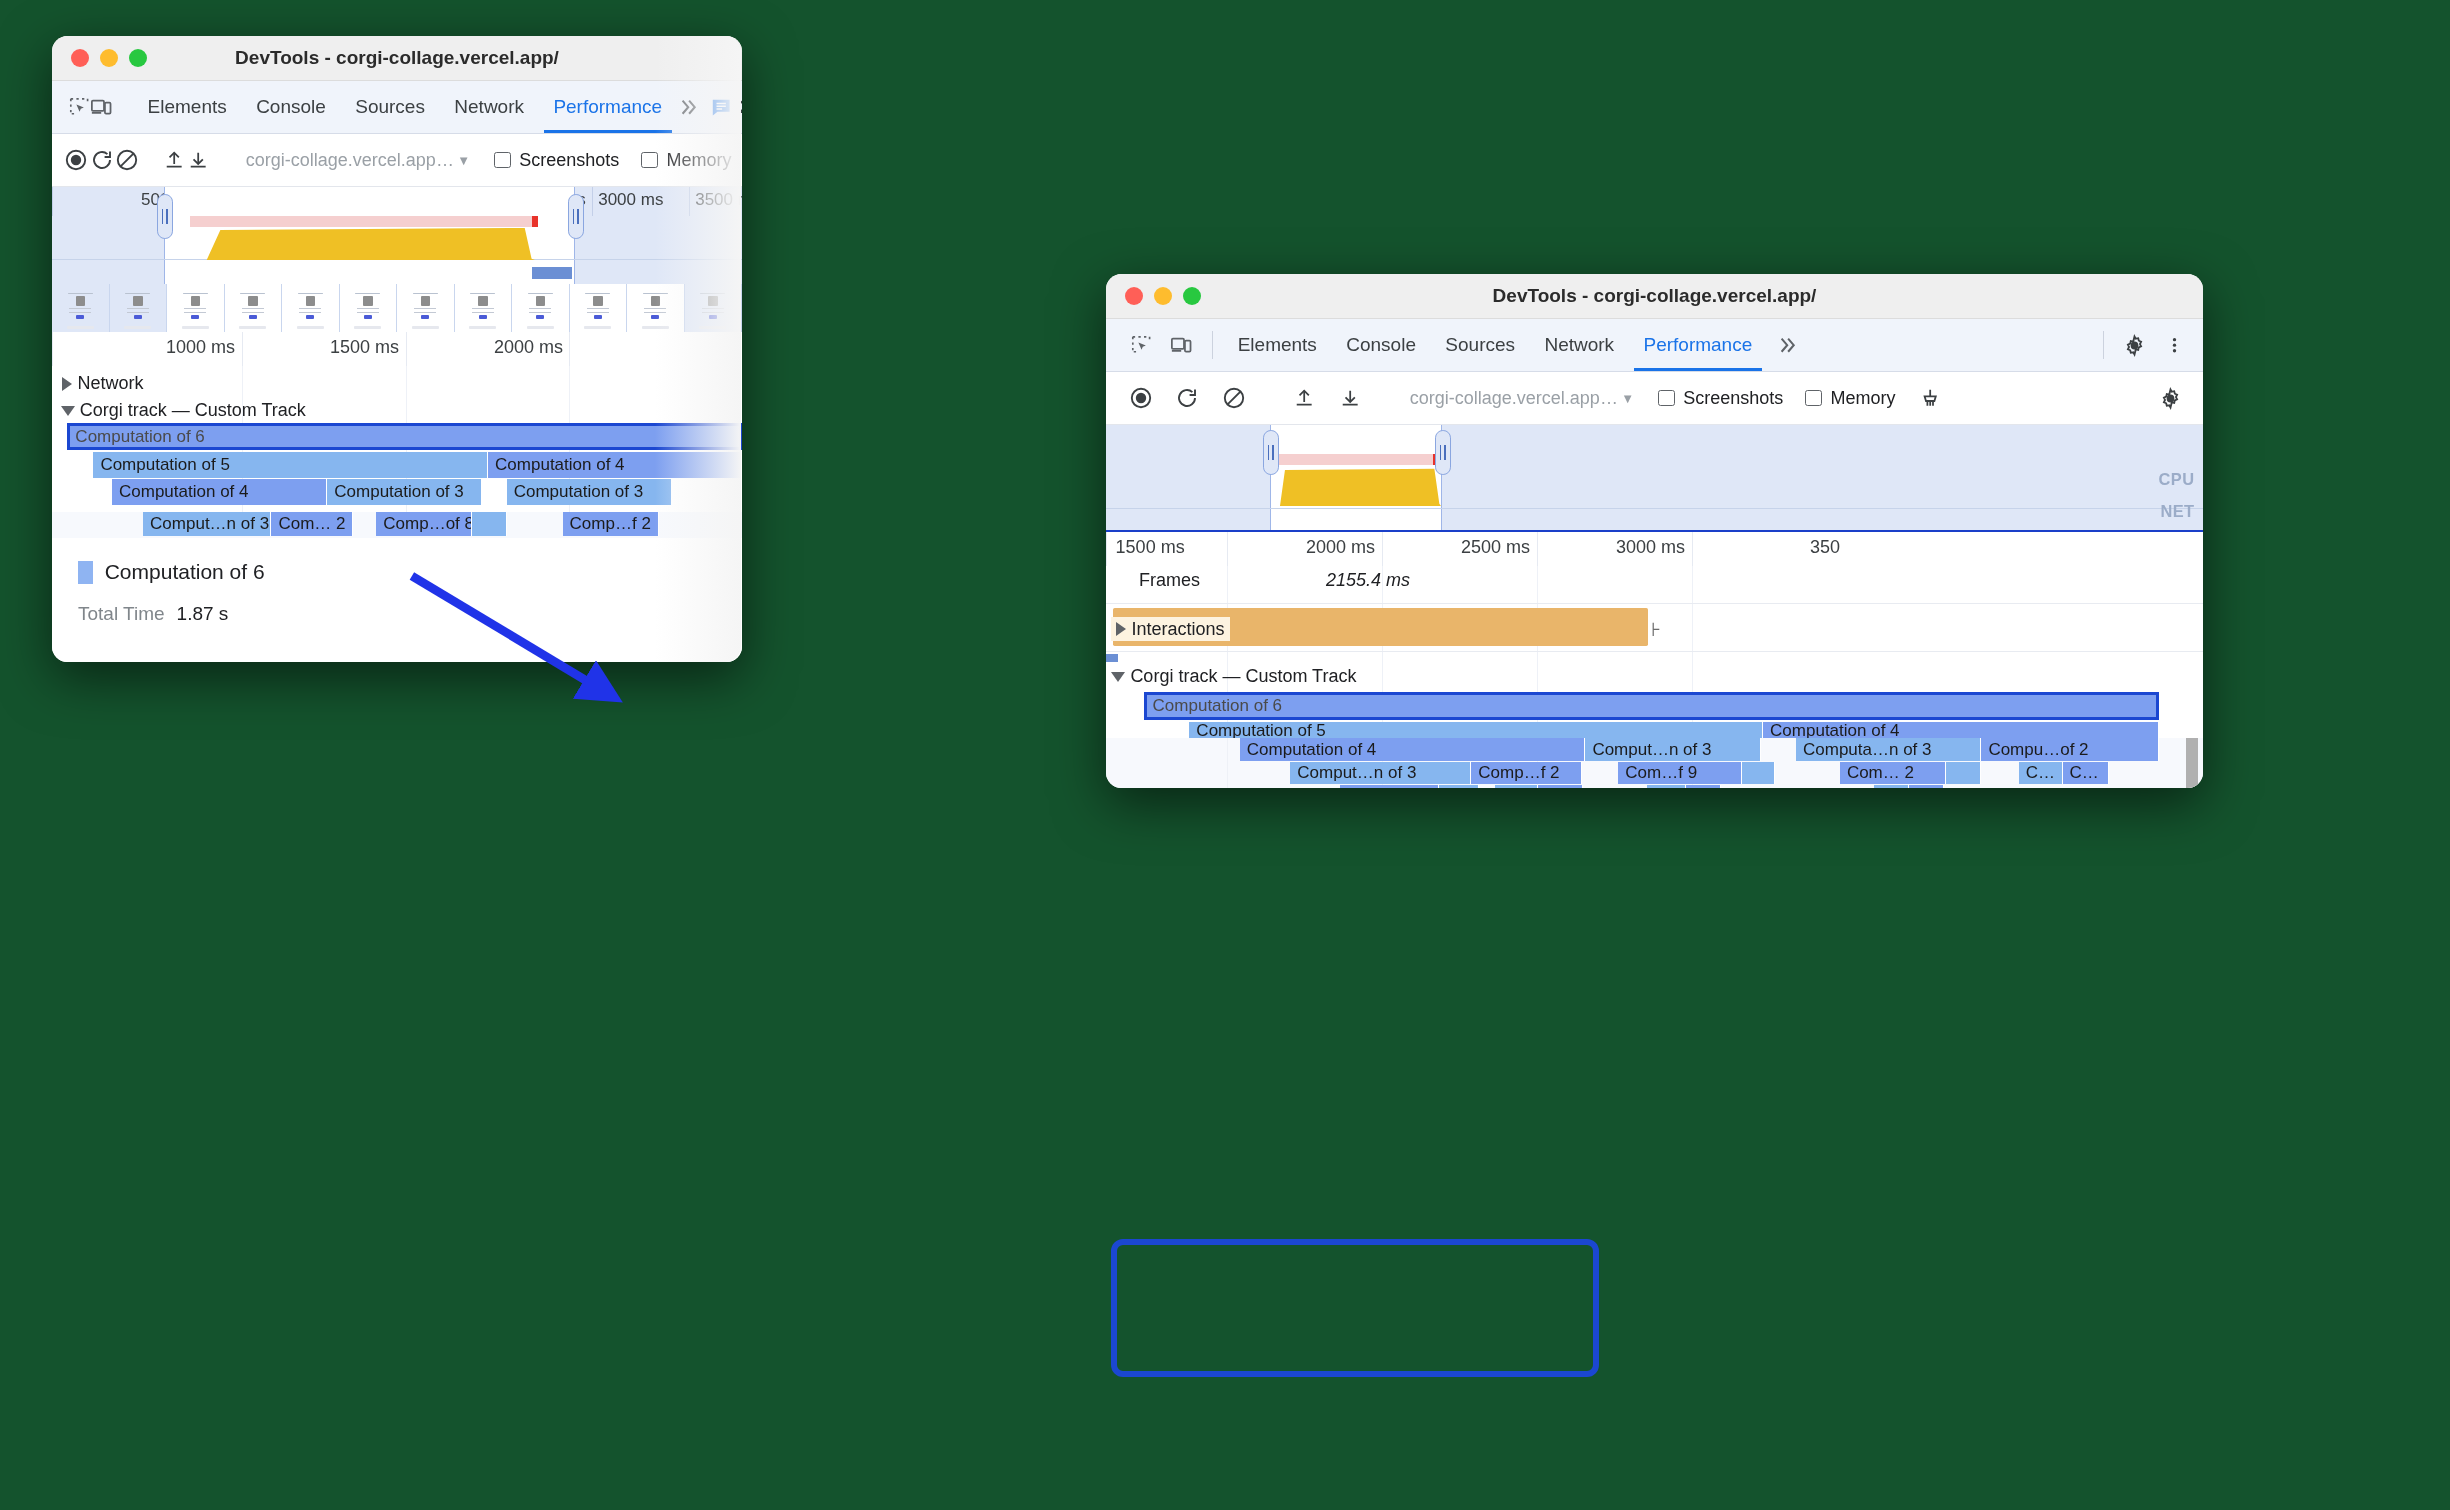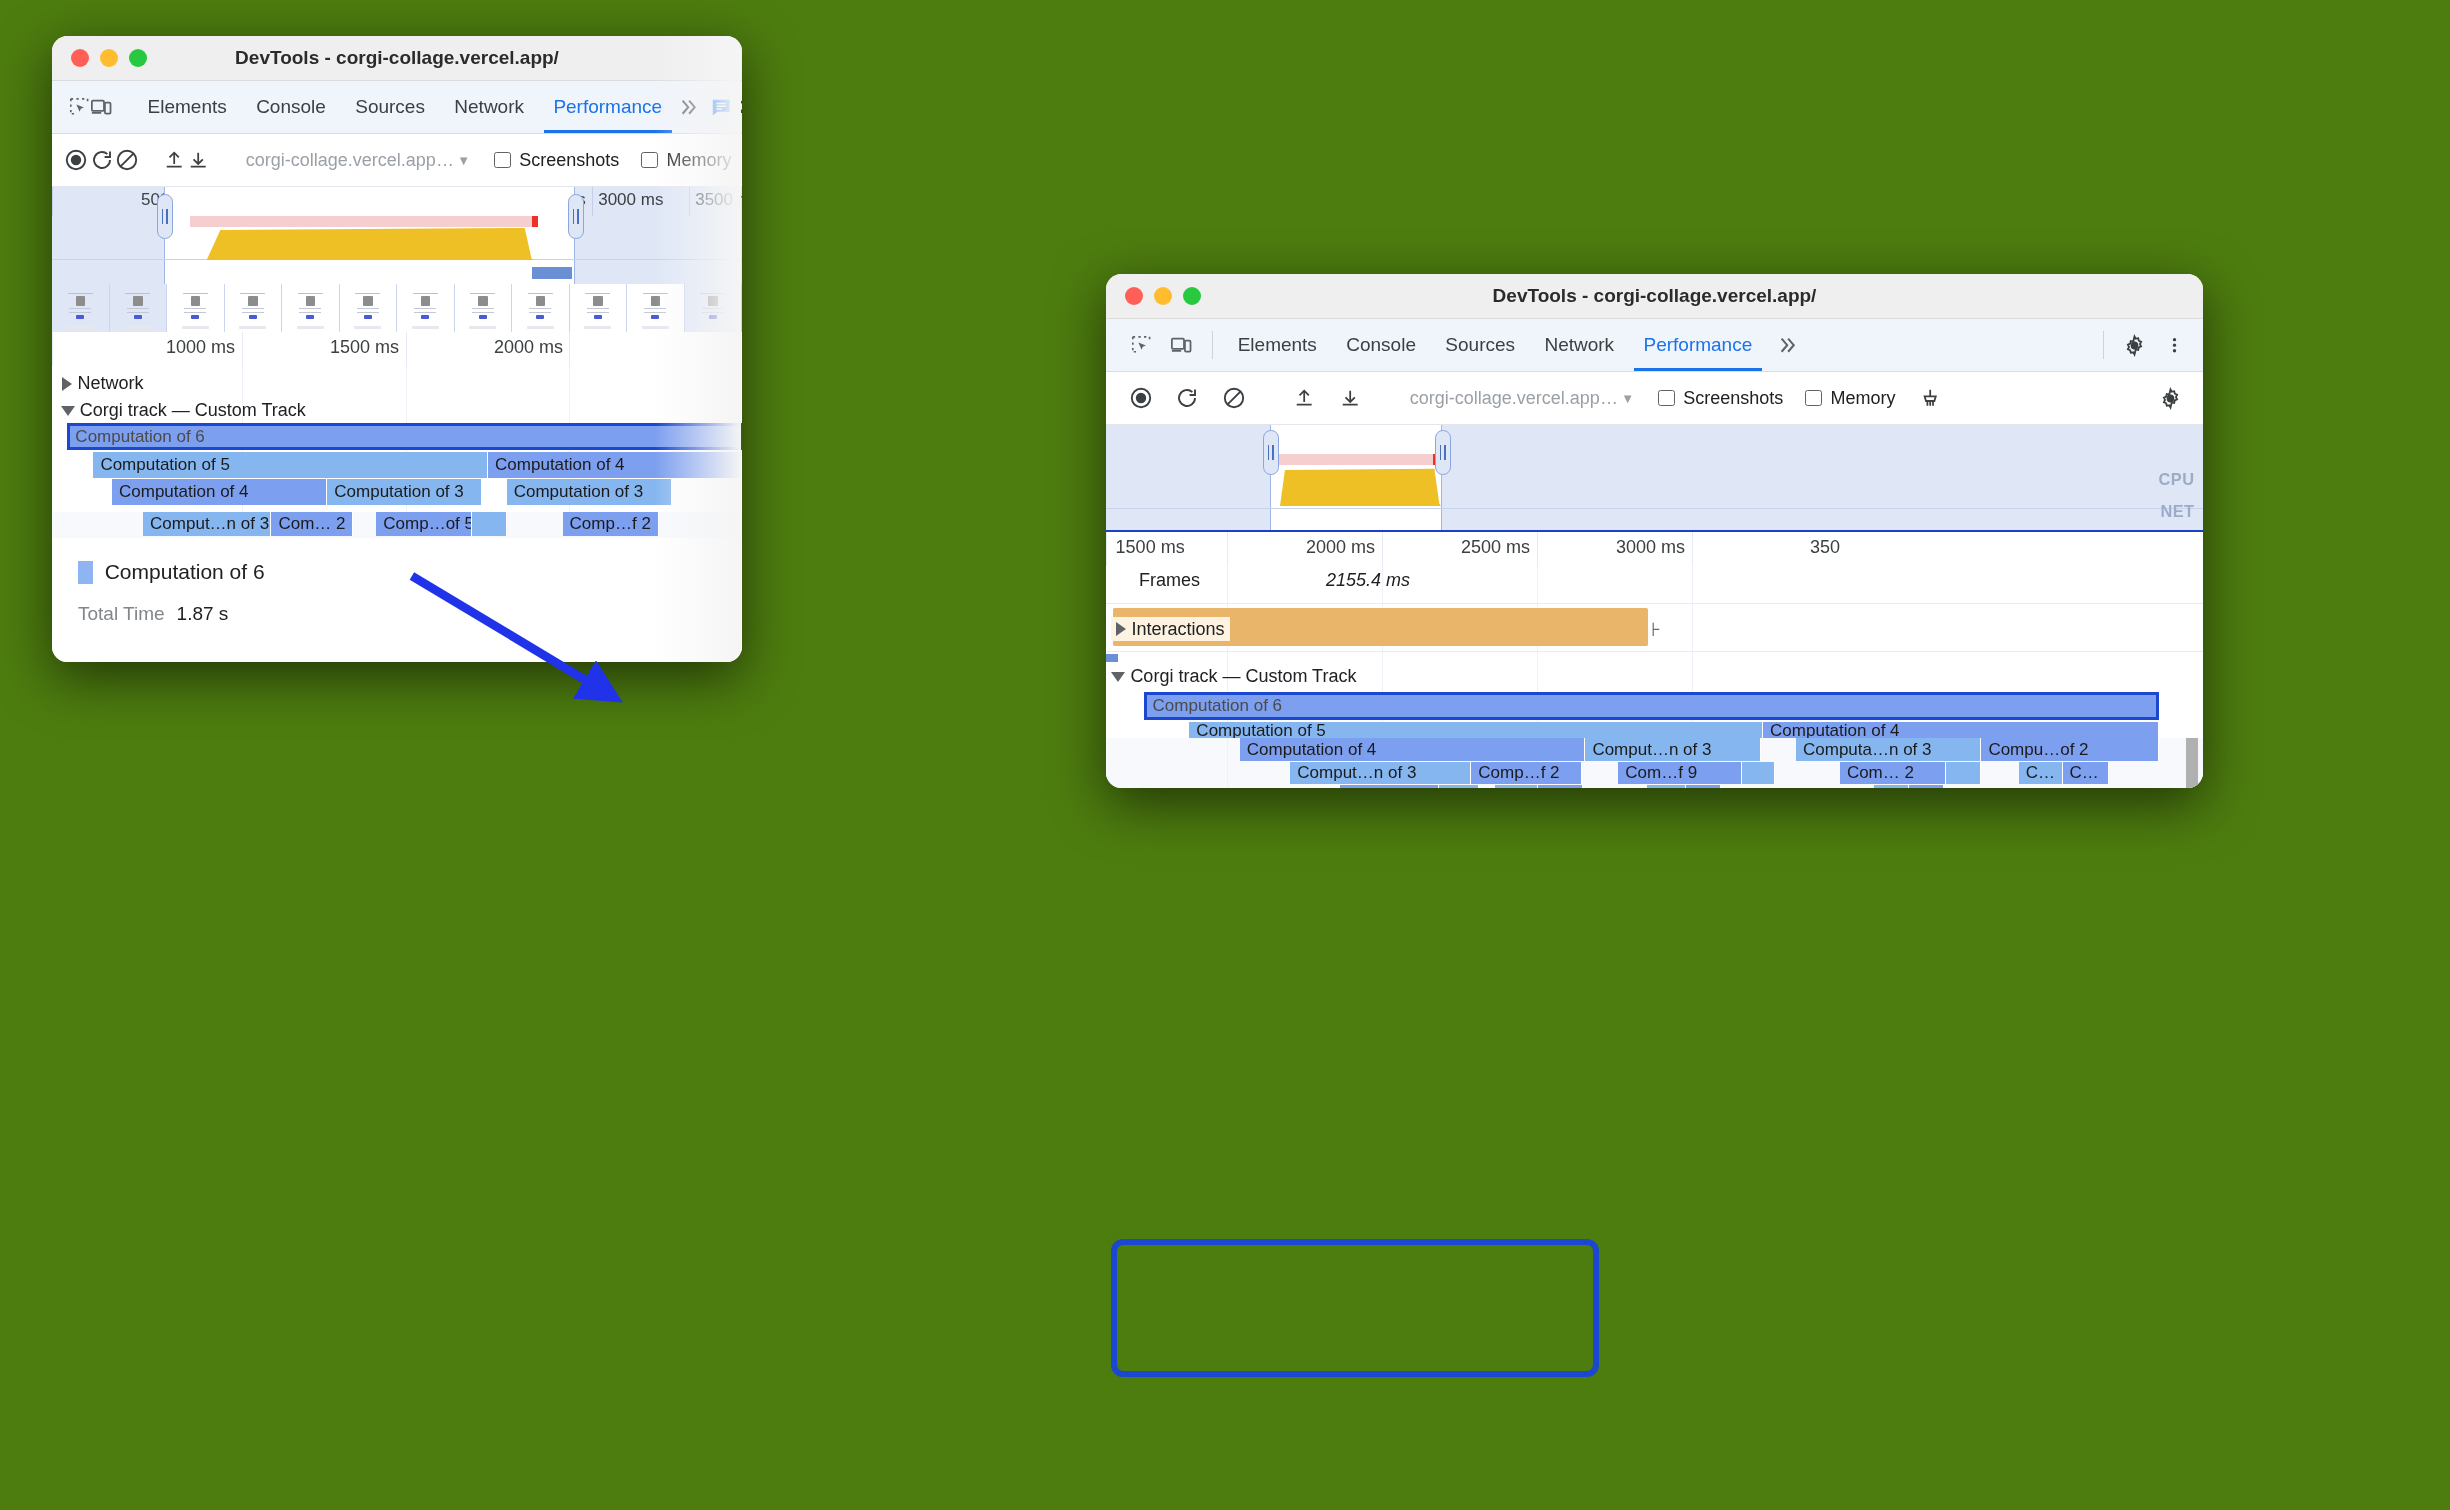--- a/index.html
+++ b/index.html
@@ -3,21 +3,21 @@
 <meta charset="utf-8">
 <style>
   * { box-sizing: border-box; }
   html, body {
     margin: 0; padding: 0;
     width: 2450px; height: 1511px;
     background: #000;
     font-family: "Liberation Sans", sans-serif;
     overflow: hidden;
   }
-  #stage { position: relative; width: 2450px; height: 1511px; background: #4d7c0f; }
+  #stage { position: relative; width: 2450px; height: 1511px; background: #14532d; }
 
   
   .window {
     position: absolute;
     background: #fff;
     border-radius: 15.5px;
     overflow: hidden;
     box-shadow: 0 15.5px 52px rgba(0,0,0,.55);
   }
   .titlebar {
@@ -527,21 +527,21 @@
     </div>
 
     <div class="flamewrap" style="height:26px; background:#f7f9fd;">
       <div class="fbar" style="left:13.2%; top:0; width:18.6%; height:24px;">
           <span>Comput…n of 3</span>
         </div>
       <div class="fbar dark" style="left:31.8%; top:0; width:11.8%; height:24px;">
           <span>Com… 2</span>
         </div>
       <div class="fbar dark" style="left:47.0%; top:0; width:13.8%; height:24px;">
-          <span>Comp…of 5</span>
+          <span>Comp…of 8</span>
         </div>
       <div class="fbar plain" style="left:60.8%; top:0; width:5.2%; height:24px;"></div>
       <div class="fbar dark" style="left:74.0%; top:0; width:14.0%; height:24px;">
           <span>Comp…f 2</span>
         </div>
     </div>
 
 
     <div class="summary" style="height:155px;">
       <div class="sum-title">

